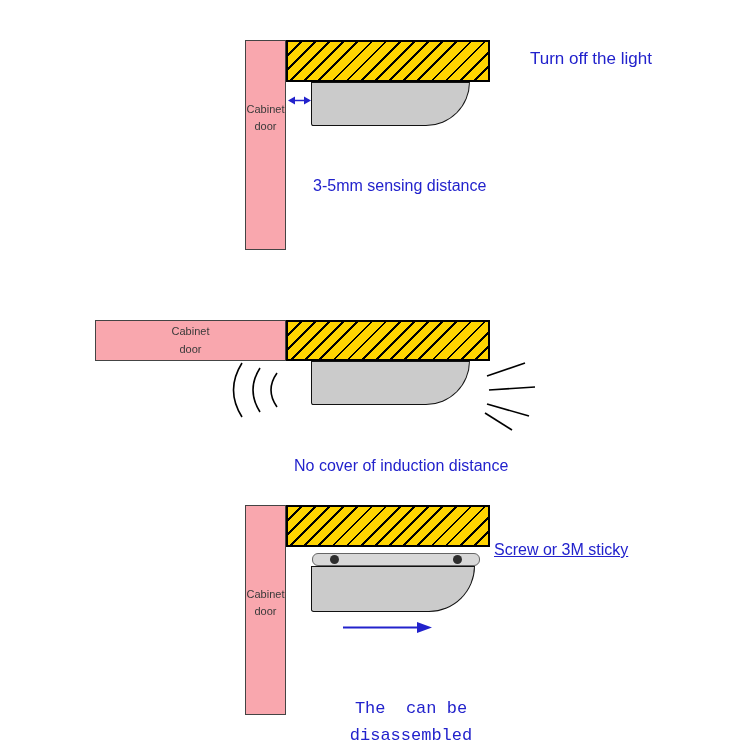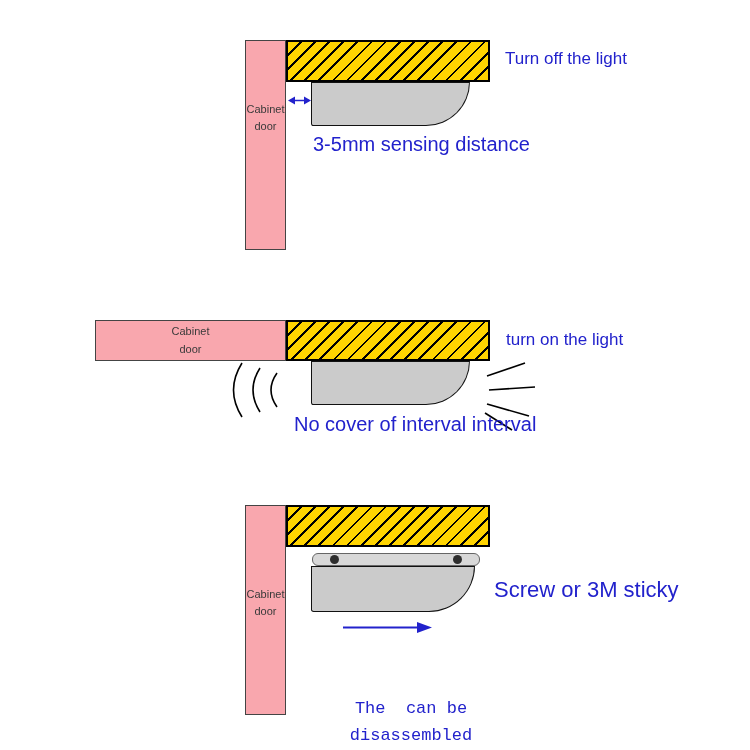--- a/index.html
+++ b/index.html
@@ -53,30 +53,30 @@
   }
   .screw {
     position:absolute; top:1px; width:9px; height:9px; border-radius:50%;
     background:#2e2e2e;
   }
   .screw-a { left:17px; }
   .screw-b { left:140px; }
 
   
   .blue-label { color: var(--text-blue, #2222CC); }
-  .status  { font-size:17px; }
-  .caption { font-size:20px; }
+  .status  { font-size:17px;margin-left:25px; }
+  .caption { font-size:16px;margin-top:44px; }
 
   .status1  { left:505px; top:49px; }
   .caption1 { left:313px; top:133px; }
 
   .status2  { left:506px; top:330px; }
   .caption2 { left:294px; top:413px; }
 
-  .fix-label3 { left:494px; top:577px; font-size:22px; line-height:26px; }
+  .fix-label3 { left:494px; top:537px; font-size:16px; line-height:26px;text-decoration:underline; }
   .fix-label3 span { display:block; }
 
   .battery3 { left:300px; top:641px; width:222px; font-size:17px; line-height:27px;
               text-align:center; white-space:pre-wrap; }
   .battery3 span { display:block;font-family:Liberation Mono, monospace; }
 
   
   .arrow1 { left:287px; top:93px; }
   .waves2 { left:226px; top:362px; }
   .rays2  { left:484px; top:360px; }
@@ -117,22 +117,21 @@
     <path d="M 16 1 Q -1 28 16 55" fill="none" stroke="#000" stroke-width="1.6"></path>
     <path d="M 34 6 Q 20 28 34 50" fill="none" stroke="#000" stroke-width="1.6"></path>
     <path d="M 51 11 Q 39 28 51 45" fill="none" stroke="#000" stroke-width="1.6"></path>
   </svg>
   <svg class="abs rays2" width="58" height="72" viewBox="0 0 58 72">
     <line x1="3" y1="16" x2="41" y2="3" stroke="#000" stroke-width="1.6"></line>
     <line x1="5" y1="30" x2="51" y2="27" stroke="#000" stroke-width="1.6"></line>
     <line x1="3" y1="44" x2="45" y2="56" stroke="#000" stroke-width="1.6"></line>
     <line x1="1" y1="53" x2="28" y2="70" stroke="#000" stroke-width="1.6"></line>
   </svg>
-  <div class="blue-label status abs status2">turn on the light</div>
-  <div class="blue-label caption abs caption2">No cover of interval interval</div>
+  <div class="blue-label caption abs caption2">No cover of induction distance</div>
 
   <div class="door abs door-v3">
     <div class="door-label">
       <span>Cabinet</span>
       <span>door</span>
     </div>
   </div>
   <div class="hatch abs yellow3"></div>
   <div class="bar abs">
     <div class="screw screw-a"></div>

